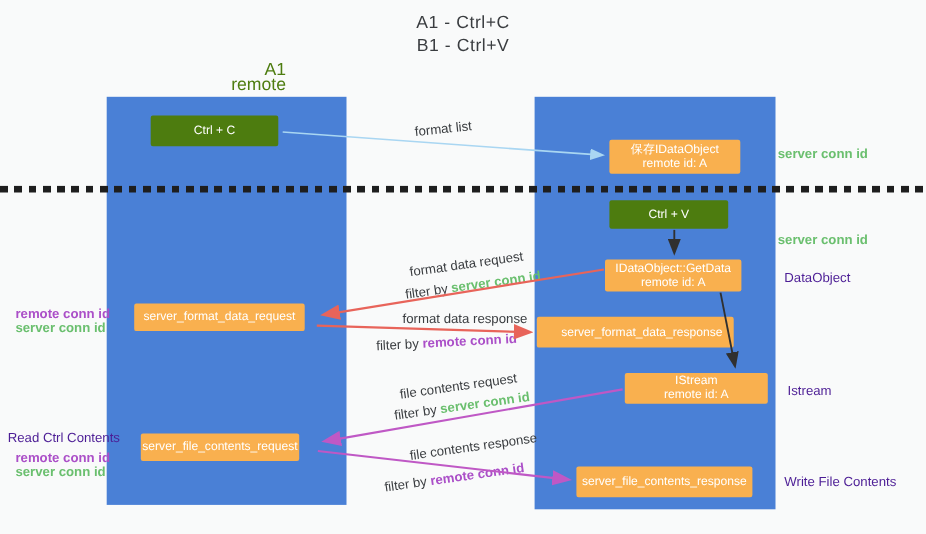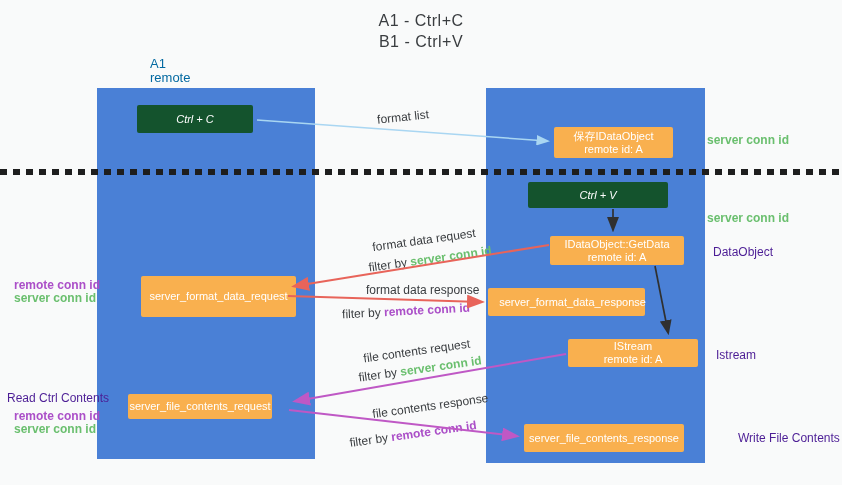--- a/index.html
+++ b/index.html
@@ -15,23 +15,23 @@
   .abs { position: absolute; }
   .title {
     top: 10px; left: 0; width: 842px;
     text-align: center;
     font-size: 16px;
     color: #3a3d40;
     line-height: 21px;
     letter-spacing: 0.5px;
   }
   .lane-header {
-    text-align: left;
-    font-size: 13px;
-    color: #0369a1;
+    text-align: right;
+    font-size: 16px;
+    color: #4d7c0f;
     line-height: 14px;
     width: 110px;
   }
   .lane {
     background: #4a80d6;
     top: 88px;
   }
   .lane-left  { left: 97px;  width: 218px; height: 371px; }
   .lane-right { left: 486px; width: 219px; height: 375px; }
   .dotted-line {
@@ -43,21 +43,21 @@
     font-size: 11px;
     line-height: 13px;
     text-align: center;
     display: flex;
     flex-direction: column;
     align-items: center;
     justify-content: center;
     border-radius: 2px;
     white-space: nowrap;
   }
-  .green-box  { background: #14532d; font-style: italic; }
+  .green-box  { background: #4d7c0f; }
   .orange-box { background: #f9b04f; }
   .side-label {
     font-size: 12px;
     color: #4c1d95;
     white-space: nowrap;
   }
   .green-id  { color: #6abf6e; font-weight: bold; font-size: 12px; white-space: nowrap; }
   .purple-id { color: #ab4fc8; font-weight: bold; font-size: 12px; white-space: nowrap; }
   .id-stack { text-align: right; line-height: 13px; }
   .flow-label {
@@ -93,50 +93,50 @@
     <div>remote</div>
   </div>
 
   <div class="abs lane lane-left"></div>
   <div class="abs lane lane-right"></div>
 
   <div class="abs dotted-line"></div>
 
   <div class="abs node green-box" style="left:137px; top:105px; width:116px; height:28px;">Ctrl + C</div>
 
-  <div class="abs node orange-box" style="left:141px; top:276px; width:155px; height:41px;">server_format_data_request</div>
+  <div class="abs node orange-box" style="left:122px; top:276px; width:155px; height:25px;">server_format_data_request</div>
 
   <div class="abs node orange-box" style="left:128px; top:394px; width:144px; height:25px;">server_file_contents_request</div>
 
   <div class="abs node orange-box" style="left:554px; top:127px; width:119px; height:31px;">
     <div>保存IDataObject</div>
     <div>remote id: A</div>
   </div>
 
-  <div class="abs node green-box" style="left:528px; top:182px; width:140px; height:26px;">Ctrl + V</div>
+  <div class="abs node green-box" style="left:554px; top:182px; width:108px; height:26px;">Ctrl + V</div>
 
-  <div class="abs node orange-box" style="left:550px; top:236px; width:134px; height:29px;">
+  <div class="abs node orange-box" style="left:550px; top:236px; width:124px; height:29px;">
     <div>IDataObject::GetData</div>
     <div>remote id: A</div>
   </div>
 
-  <div class="abs node orange-box" style="left:488px; top:288px; width:157px; height:28px;padding-left:12px;">server_format_data_response</div>
+  <div class="abs node orange-box" style="left:488px; top:288px; width:179px; height:28px;padding-left:12px;">server_format_data_response</div>
 
   <div class="abs node orange-box" style="left:568px; top:339px; width:130px; height:28px;">
     <div>IStream</div>
     <div>remote id: A</div>
   </div>
 
   <div class="abs node orange-box" style="left:524px; top:424px; width:160px; height:28px;">server_file_contents_response</div>
 
   <div class="abs green-id" style="left:707px; top:133px;">server conn id</div>
   <div class="abs green-id" style="left:707px; top:211px;">server conn id</div>
   <div class="abs side-label" style="left:713px; top:245px;">DataObject</div>
   <div class="abs side-label" style="left:716px; top:348px;">Istream</div>
-  <div class="abs side-label" style="left:738px; top:431px;">Write File Contents</div>
+  <div class="abs side-label" style="left:713px; top:431px;">Write File Contents</div>
 
   <div class="abs id-stack" style="left:14px; top:279px; width:80px;">
     <div class="purple-id">remote conn id</div>
     <div class="green-id">server conn id</div>
   </div>
   <div class="abs side-label" style="left:7px; top:391px;">Read Ctrl Contents</div>
   <div class="abs id-stack" style="left:14px; top:410px; width:80px;">
     <div class="purple-id">remote conn id</div>
     <div class="green-id">server conn id</div>
   </div>

